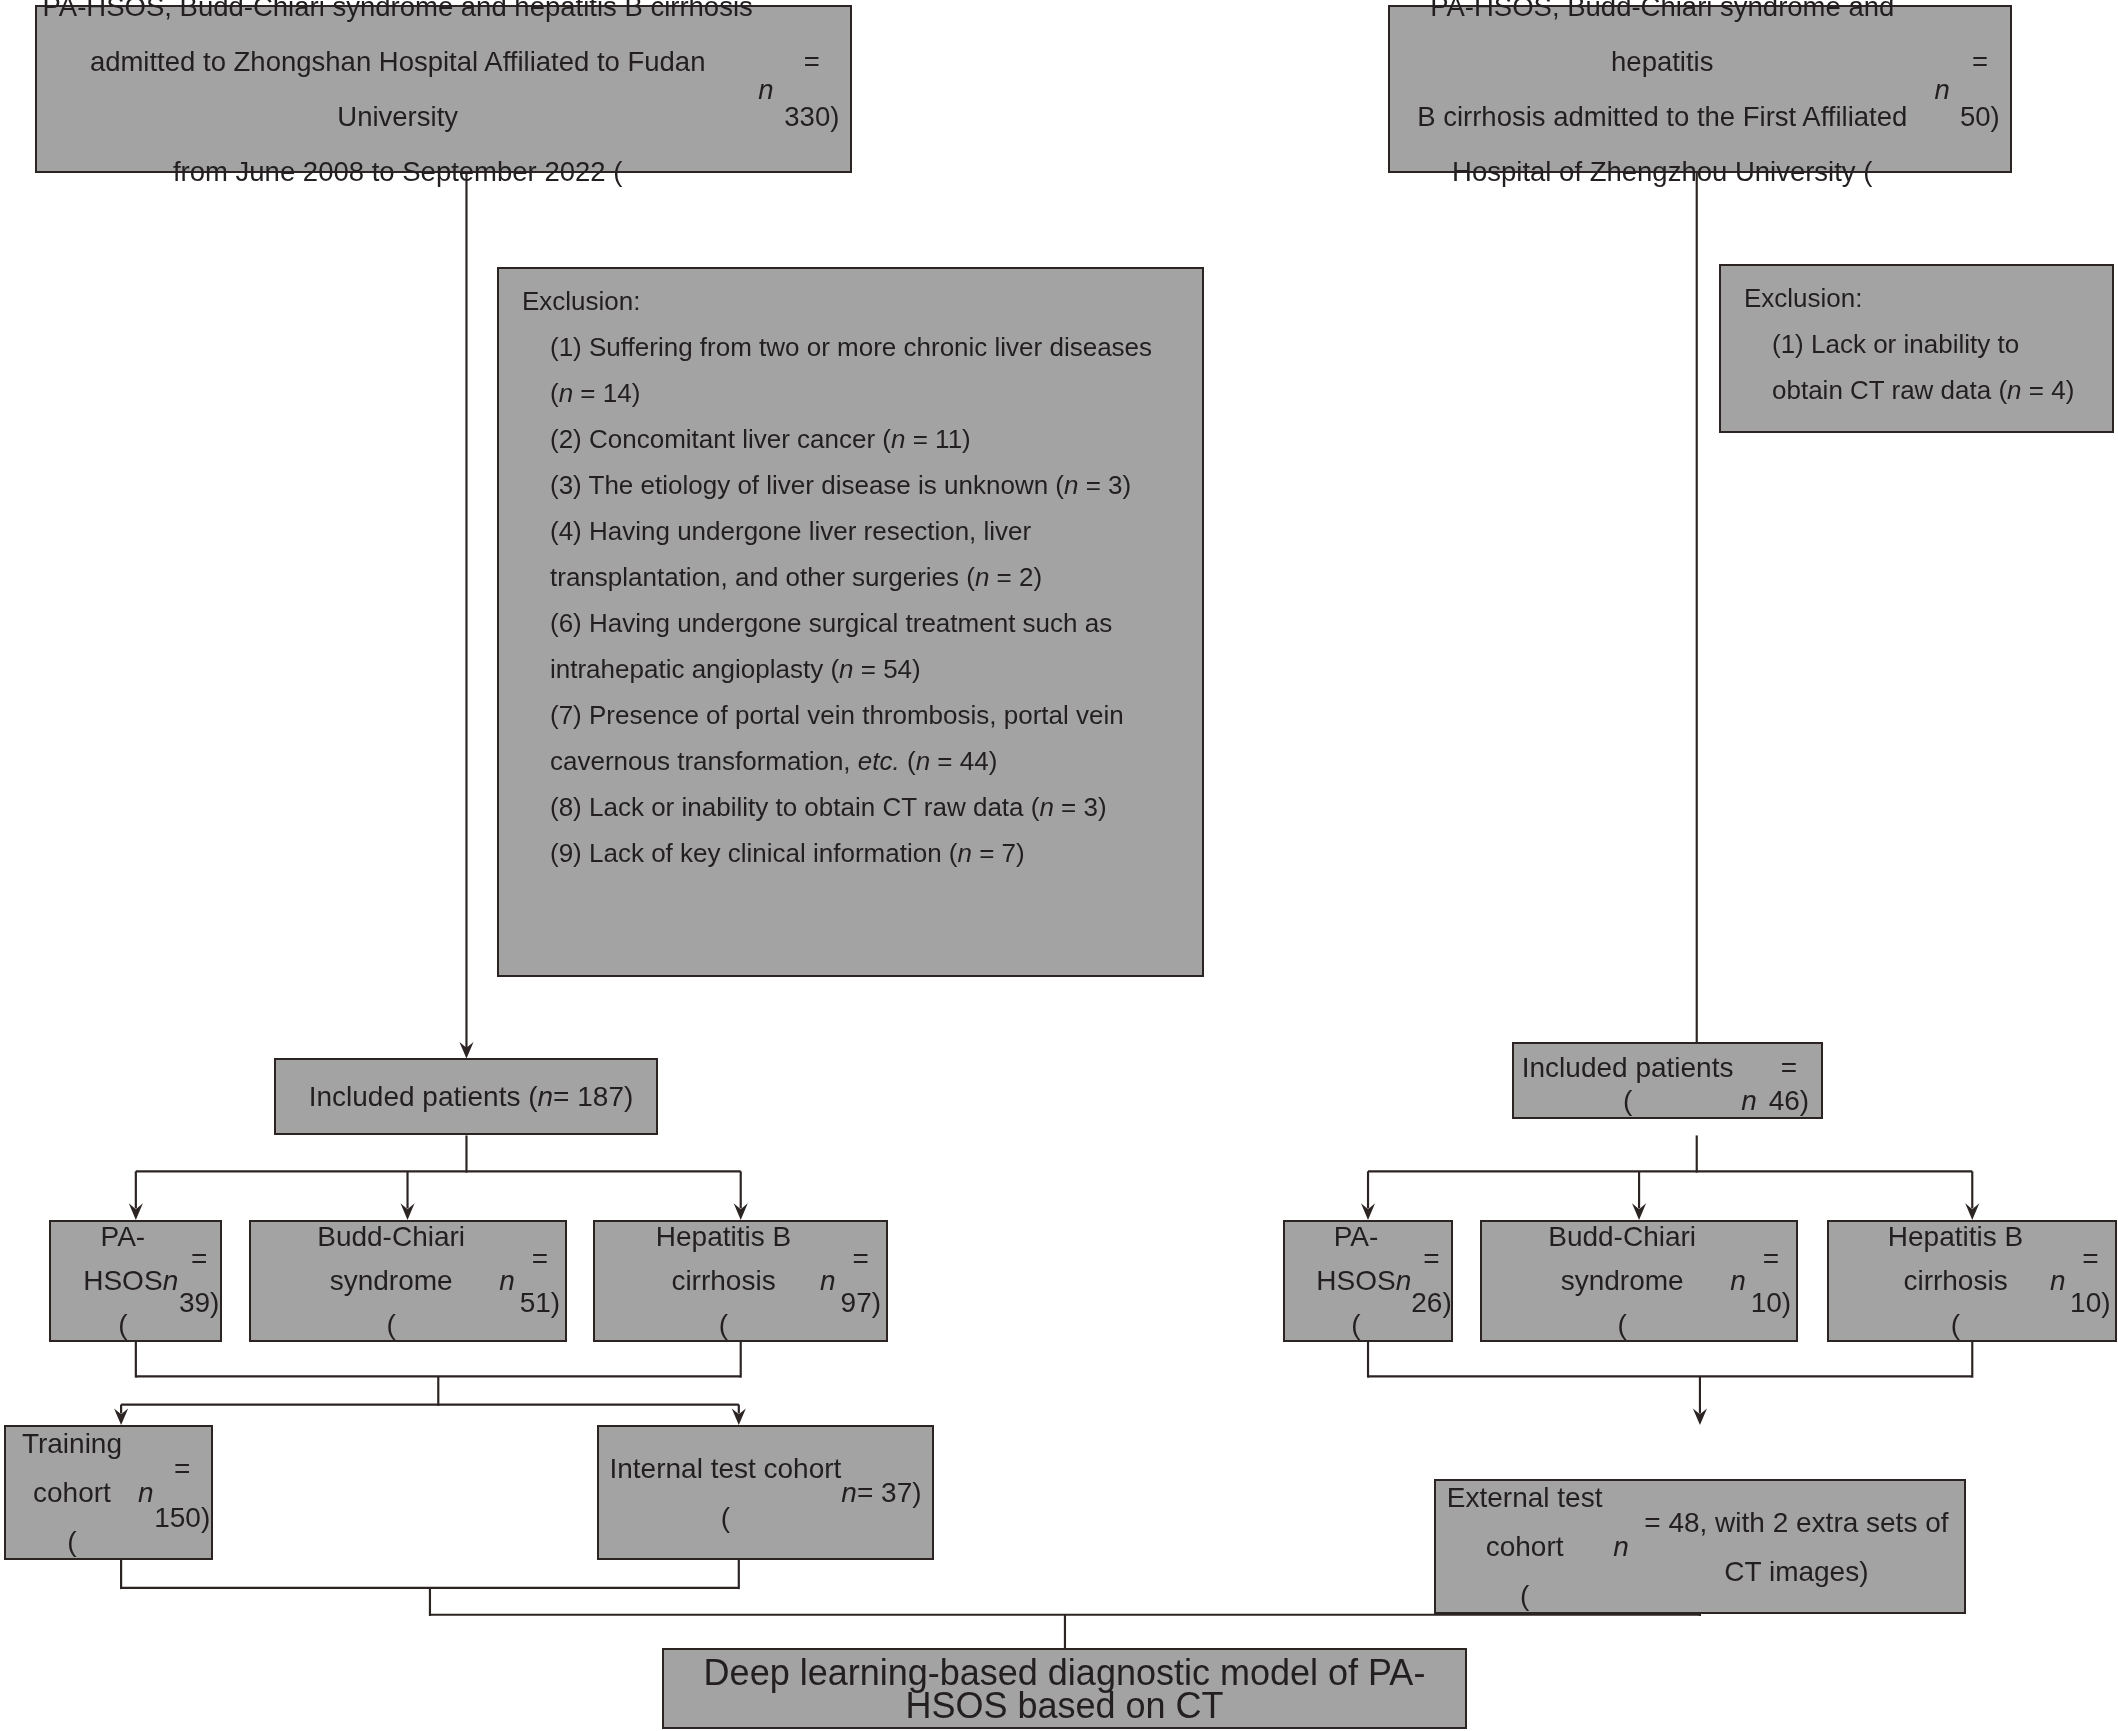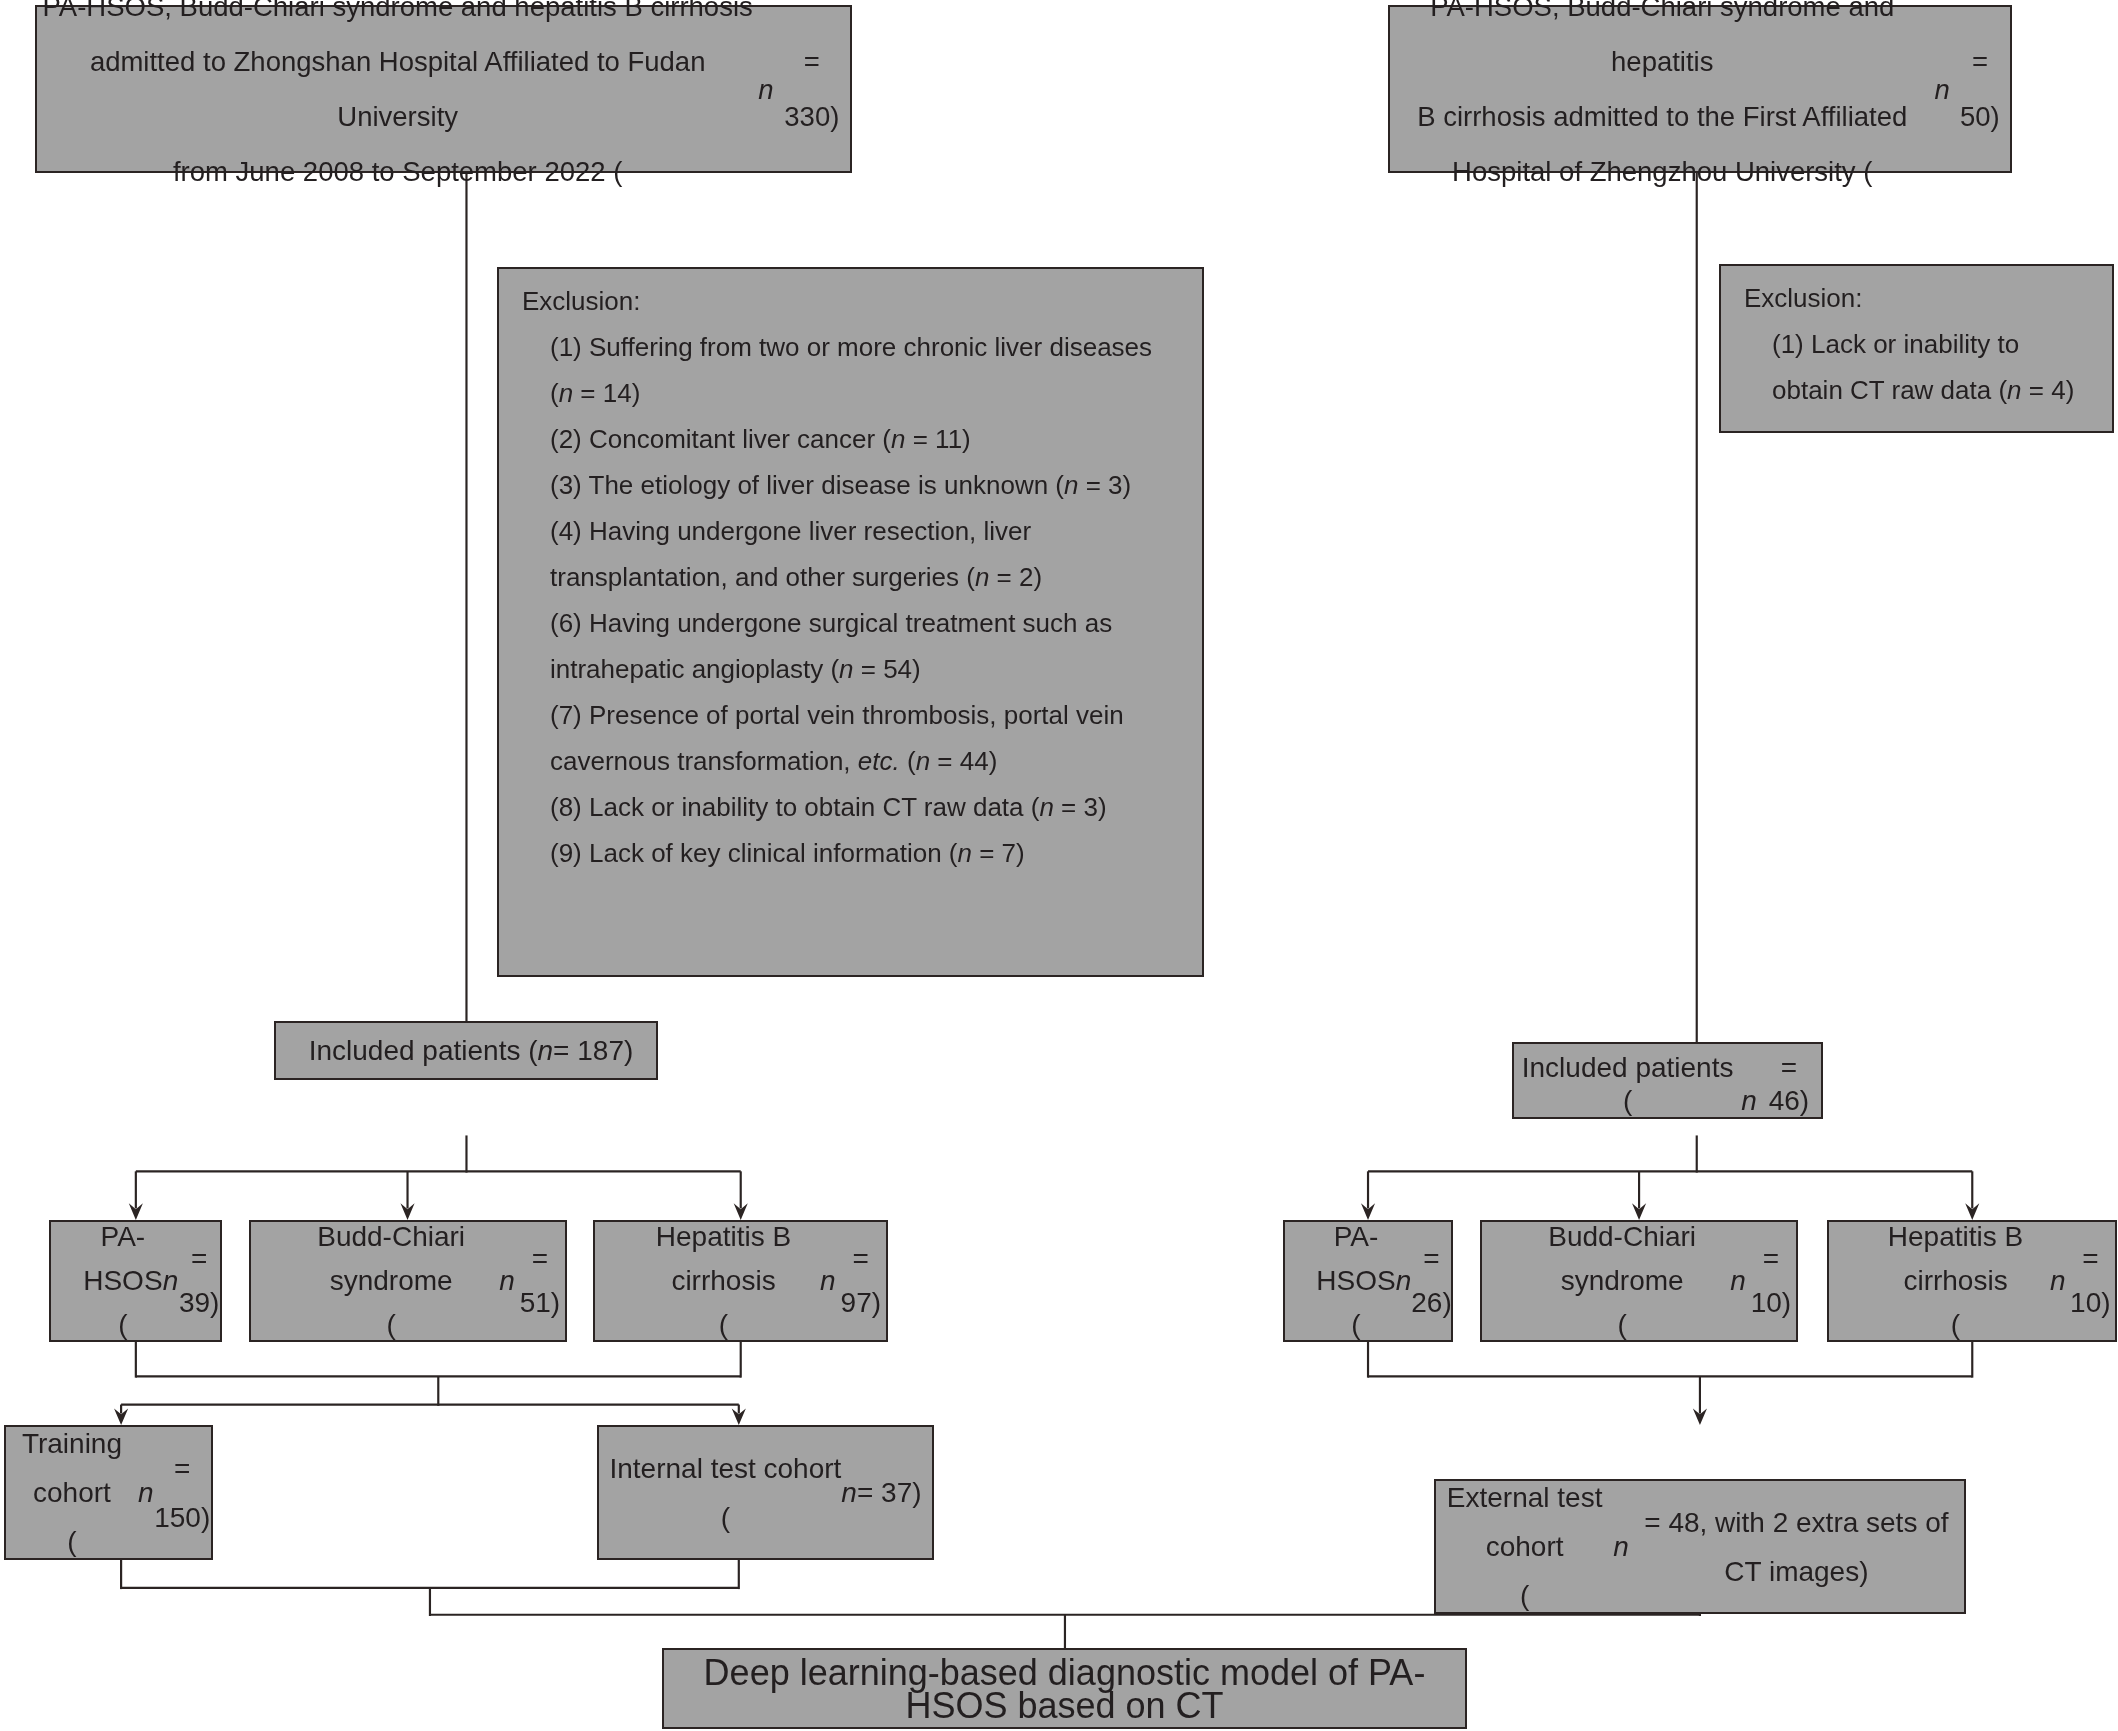--- a/index.html
+++ b/index.html
@@ -161,21 +161,21 @@
     <div class="excl-item">(8) Lack or inability to obtain CT raw data (<i>n</i> = 3)</div>
     <div class="excl-item">(9) Lack of key clinical information (<i>n</i> = 7)</div>
   </div>
 
   <div class="box excl" style="left:1719px; top:264px; width:395px; height:169px;">
     <div class="excl-title">Exclusion:</div>
     <div class="excl-item">(1) Lack or inability to
 obtain CT raw data (<i>n</i> = 4)</div>
   </div>
 
-  <div class="box centered included" style="left:274px; top:1021px; width:384px; height:59px;padding-left:10px;">Included patients (<i>n</i> = 187)</div>
+  <div class="box centered included" style="left:274px; top:1058px; width:384px; height:77px;padding-left:10px;">Included patients (<i>n</i> = 187)</div>
 
   <div class="box centered included" style="left:1512px; top:1042px; width:311px; height:77px;align-items:flex-end;">Included patients (<i>n</i> = 46)</div>
 
   <div class="box centered group" style="left:49px; top:1220px; width:173px; height:122px;">PA-HSOS
 (<i>n</i> = 39)</div>
   <div class="box centered group" style="left:249px; top:1220px; width:318px; height:122px;">Budd-Chiari syndrome
 (<i>n</i> = 51)</div>
   <div class="box centered group" style="left:593px; top:1220px; width:295px; height:122px;">Hepatitis B cirrhosis
 (<i>n</i> = 97)</div>
 

